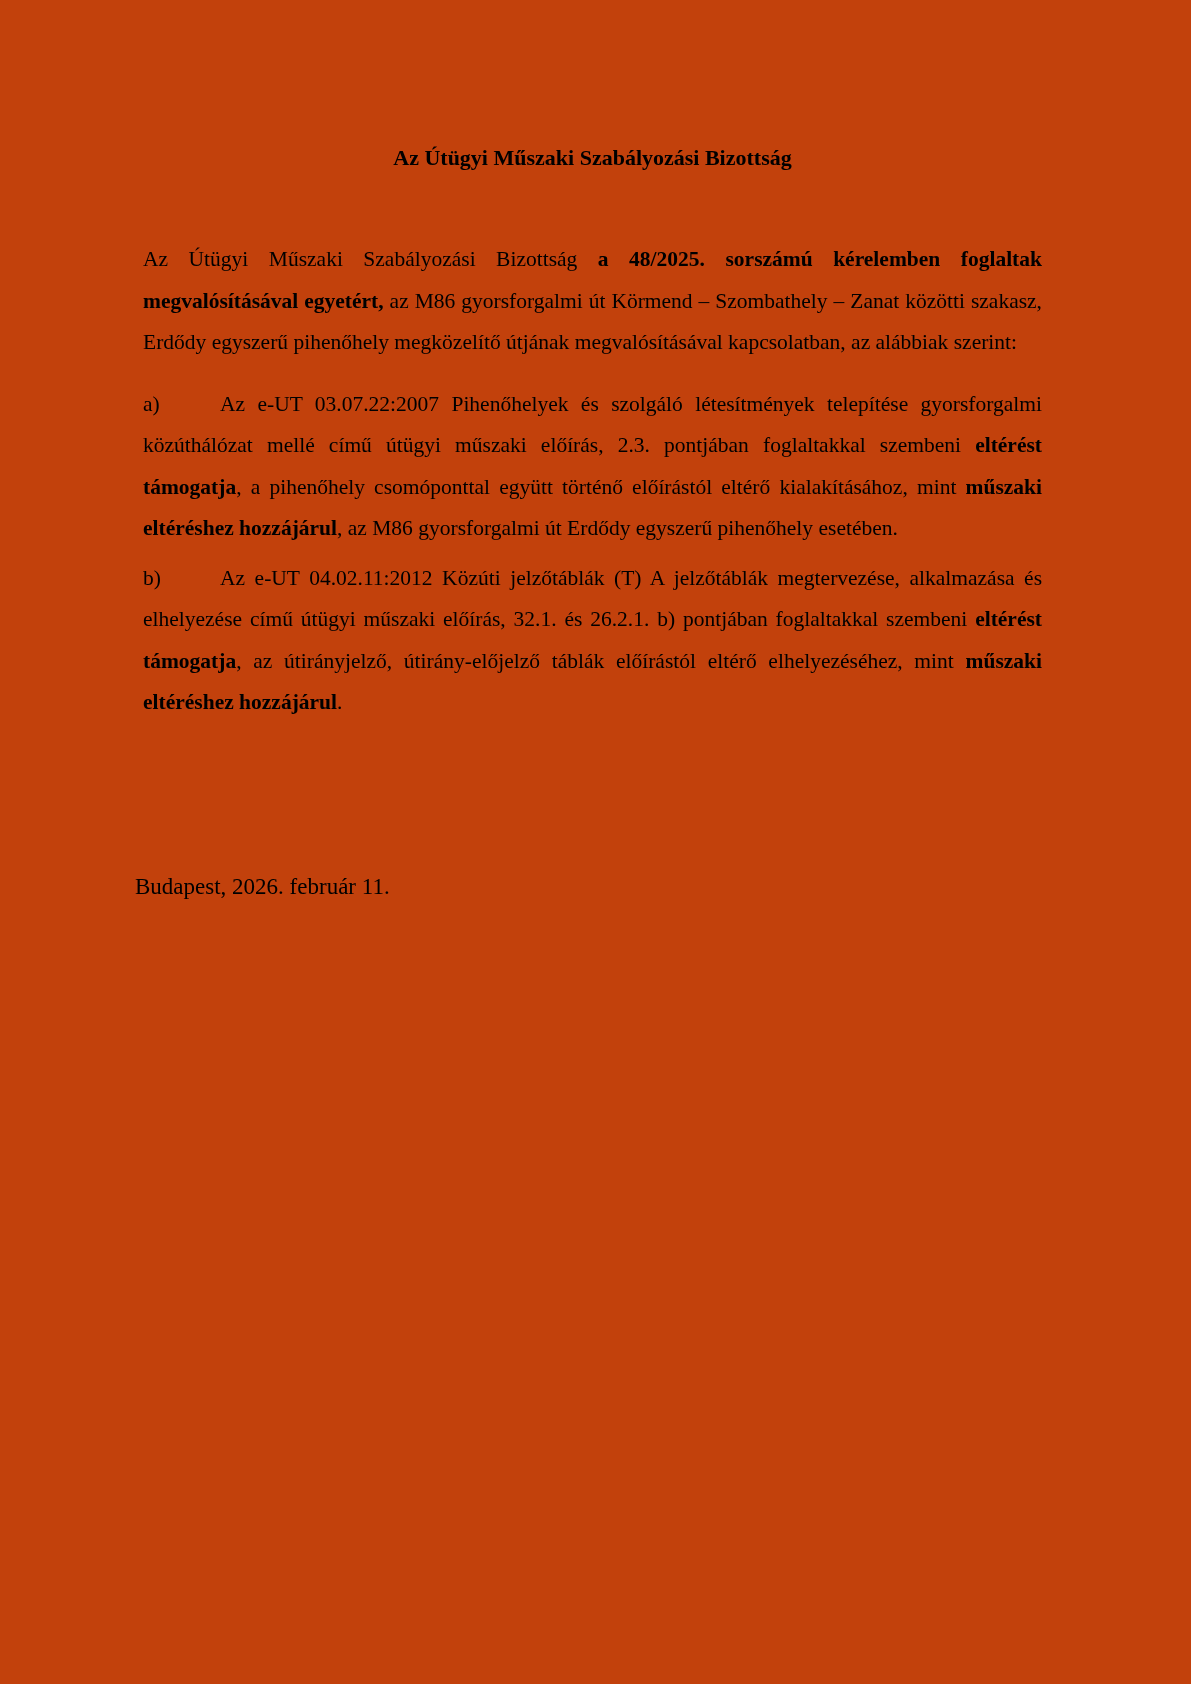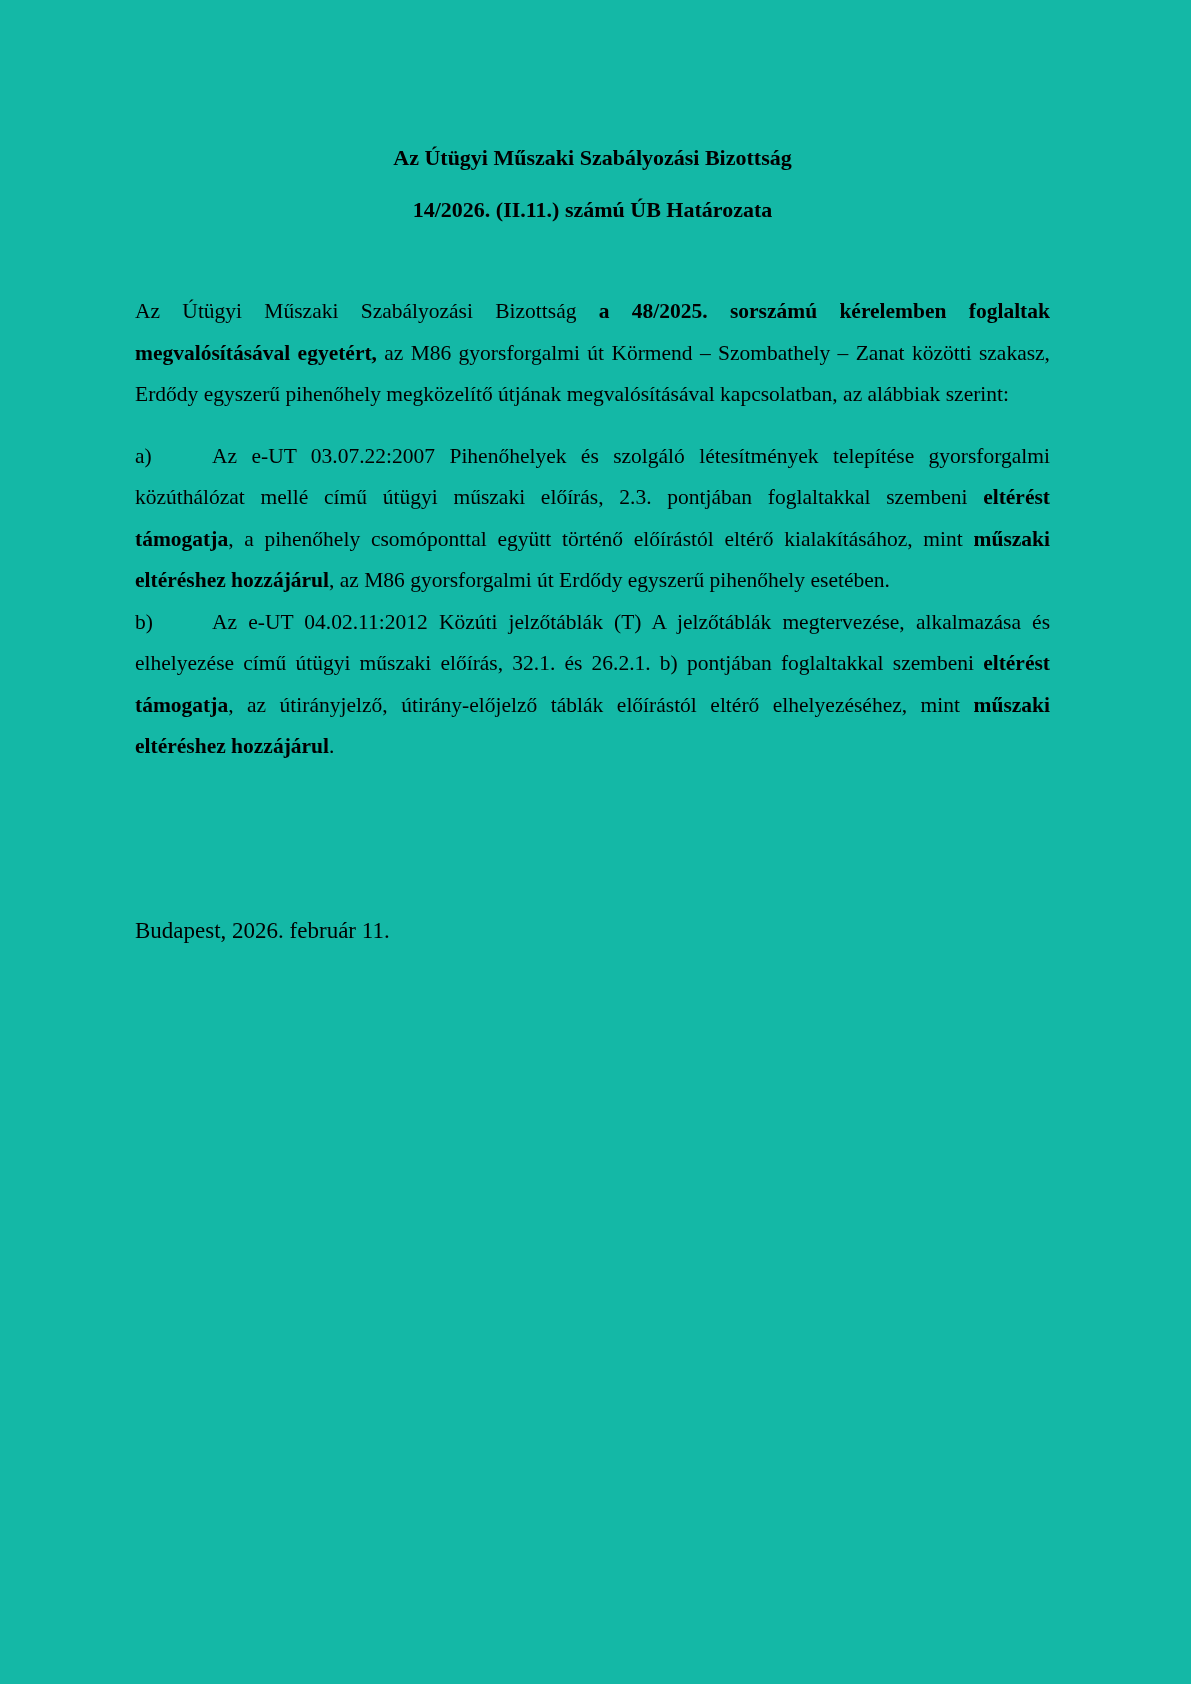--- a/index.html
+++ b/index.html
@@ -4,21 +4,21 @@
 <style>
   html, body {
     margin: 0;
     padding: 0;
     background: #ffffff;
   }
   .page {
     position: relative;
     width: 1191px;
     height: 1684px;
-    background: #14b8a6;
+    background: #c2410c;
     color: #000000;
     font-family: "Liberation Serif", serif;
     overflow: hidden;
   }
   .content {
     position: absolute;
     left: 135px;
     top: 0;
     width: 915px;
   }
@@ -28,21 +28,21 @@
     line-height: 42px;
     text-align: center;
   }
   .doc-title.first {
     margin-top: 137px;
   }
   .doc-title.second {
     margin-top: 10px;
   }
   p.para {
-    margin: 0;
+    margin: 8px;
     font-size: 21.5px;
     line-height: 41.5px;
     text-align: justify;
   }
   p.para.intro {
     margin-top: 60px;
   }
   p.para.item-a {
     margin-top: 20px;
   }
@@ -62,21 +62,20 @@
   b { font-weight: bold; }
 </style>
 </head>
 <body>
 
 <div class="page">
   <div class="content">
 
     <div class="doc-title first">Az Útügyi Műszaki Szabályozási Bizottság</div>
 
-    <div class="doc-title second">14/2026. (II.11.) számú ÚB Határozata</div>
 
     <p class="para intro"><span>Az Útügyi Műszaki Szabályozási Bizottság </span><b>a 48/2025. sorszámú kérelemben foglaltak megvalósításával egyetért,</b><span> az M86 gyorsforgalmi út Körmend – Szombathely – Zanat közötti szakasz, Erdődy egyszerű pihenőhely megközelítő útjának megvalósításával kapcsolatban, az alábbiak szerint:</span></p>
 
     <p class="para item-a"><span class="item-label">a)</span><span><span>Az e-UT 03.07.22:2007 Pihenőhelyek és szolgáló létesítmények telepítése gyorsforgalmi közúthálózat mellé című útügyi műszaki előírás, 2.3. pontjában foglaltakkal szembeni </span><b>eltérést támogatja</b><span>, a pihenőhely csomóponttal együtt történő előírástól eltérő kialakításához, mint </span><b>műszaki eltéréshez hozzájárul</b><span>, az M86 gyorsforgalmi út Erdődy egyszerű pihenőhely esetében.</span></span></p>
 
     <p class="para item-b"><span class="item-label">b)</span><span><span>Az e-UT 04.02.11:2012 Közúti jelzőtáblák (T) A jelzőtáblák megtervezése, alkalmazása és elhelyezése című útügyi műszaki előírás, 32.1. és 26.2.1. b) pontjában foglaltakkal szembeni </span><b>eltérést támogatja</b><span>, az útirányjelző, útirány-előjelző táblák előírástól eltérő elhelyezéséhez, mint </span><b>műszaki eltéréshez hozzájárul</b><span>.</span></span></p>
 
     <p class="closing">Budapest, 2026. február 11.</p>
 
   </div>

